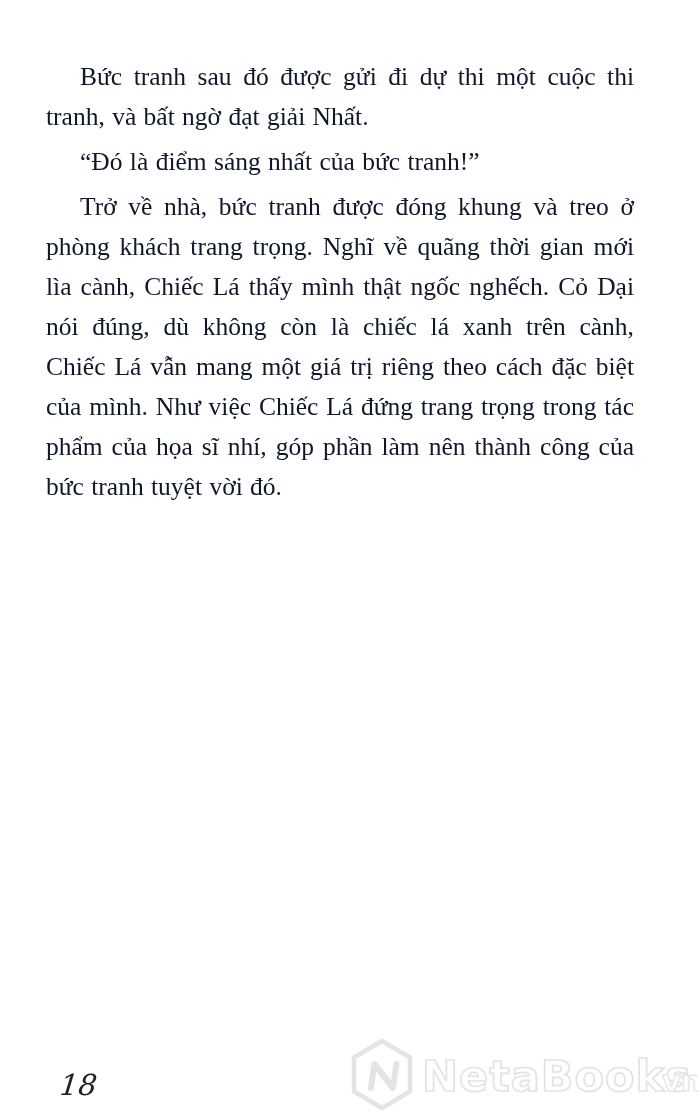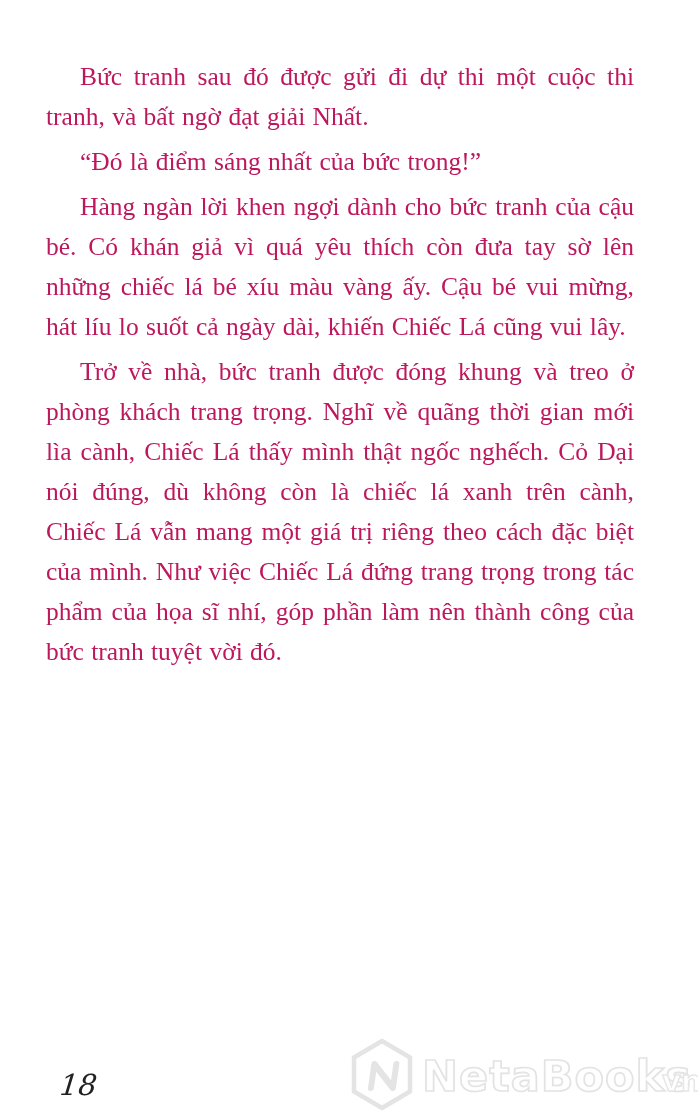--- a/index.html
+++ b/index.html
@@ -12,21 +12,21 @@
     overflow: hidden;
     font-family: "Liberation Serif", "DejaVu Serif", serif;
   }
   .text-block {
     position: absolute;
     top: 57px;
     left: 46px;
     width: 588px;
     font-size: 25.5px;
     line-height: 40px;
-    color: #be185d;
+    color: #0f172a;
     text-align: justify;
   }
   .text-block p {
     margin: 0 0 5px 0;
     text-indent: 34px;
     word-spacing: 1px;
   }
   .page-number {
     position: absolute;
     left: 60px;
@@ -45,22 +45,21 @@
     height: 74px;
   }
 </style>
 </head>
 <body>
 
 <div class="page">
 
   <div class="text-block">
     <p>Bức tranh sau đó được gửi đi dự thi một cuộc thi tranh, và bất ngờ đạt giải Nhất.</p>
-    <p>“Đó là điểm sáng nhất của bức trong!”</p>
-    <p>Hàng ngàn lời khen ngợi dành cho bức tranh của cậu bé. Có khán giả vì quá yêu thích còn đưa tay sờ lên những chiếc lá bé xíu màu vàng ấy. Cậu bé vui mừng, hát líu lo suốt cả ngày dài, khiến Chiếc Lá cũng vui lây.</p>
+    <p>“Đó là điểm sáng nhất của bức tranh!”</p>
     <p>Trở về nhà, bức tranh được đóng khung và treo ở phòng khách trang trọng. Nghĩ về quãng thời gian mới lìa cành, Chiếc Lá thấy mình thật ngốc nghếch. Cỏ Dại nói đúng, dù không còn là chiếc lá xanh trên cành, Chiếc Lá vẫn mang một giá trị riêng theo cách đặc biệt của mình. Như việc Chiếc Lá đứng trang trọng trong tác phẩm của họa sĩ nhí, góp phần làm nên thành công của bức tranh tuyệt vời đó.</p>
   </div>
 
   <span class="page-number">18</span>
 
   <svg class="watermark" viewBox="0 0 348 74" xmlns="http://www.w3.org/2000/svg">
     <g fill="none" stroke="#e4e4e4" stroke-linejoin="round" stroke-linecap="round">
       <polygon points="32,3 60,19.5 60,53.5 32,70 4,53.5 4,19.5" stroke-width="4.5"></polygon>
       <g transform="skewX(-8) translate(7,0)">
         <path d="M21,50 L21,26 L43,50 L43,26" stroke-width="6"></path>

